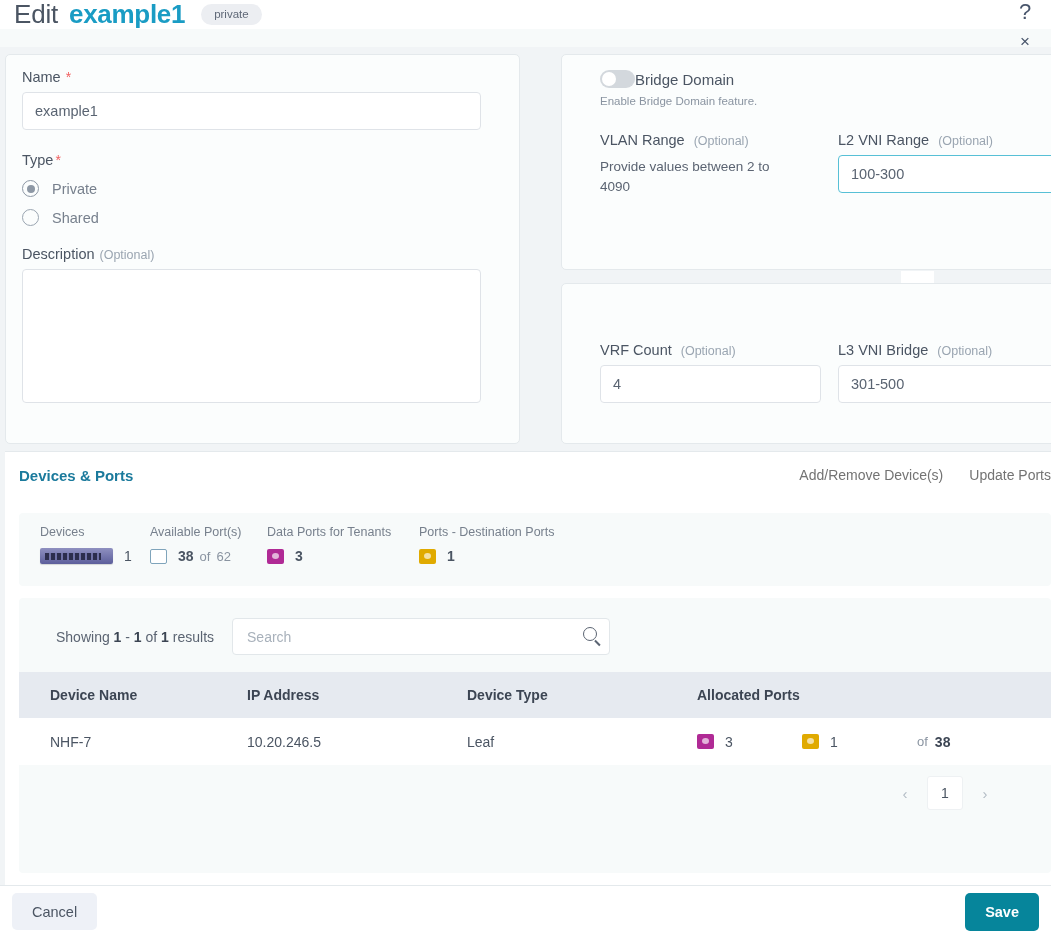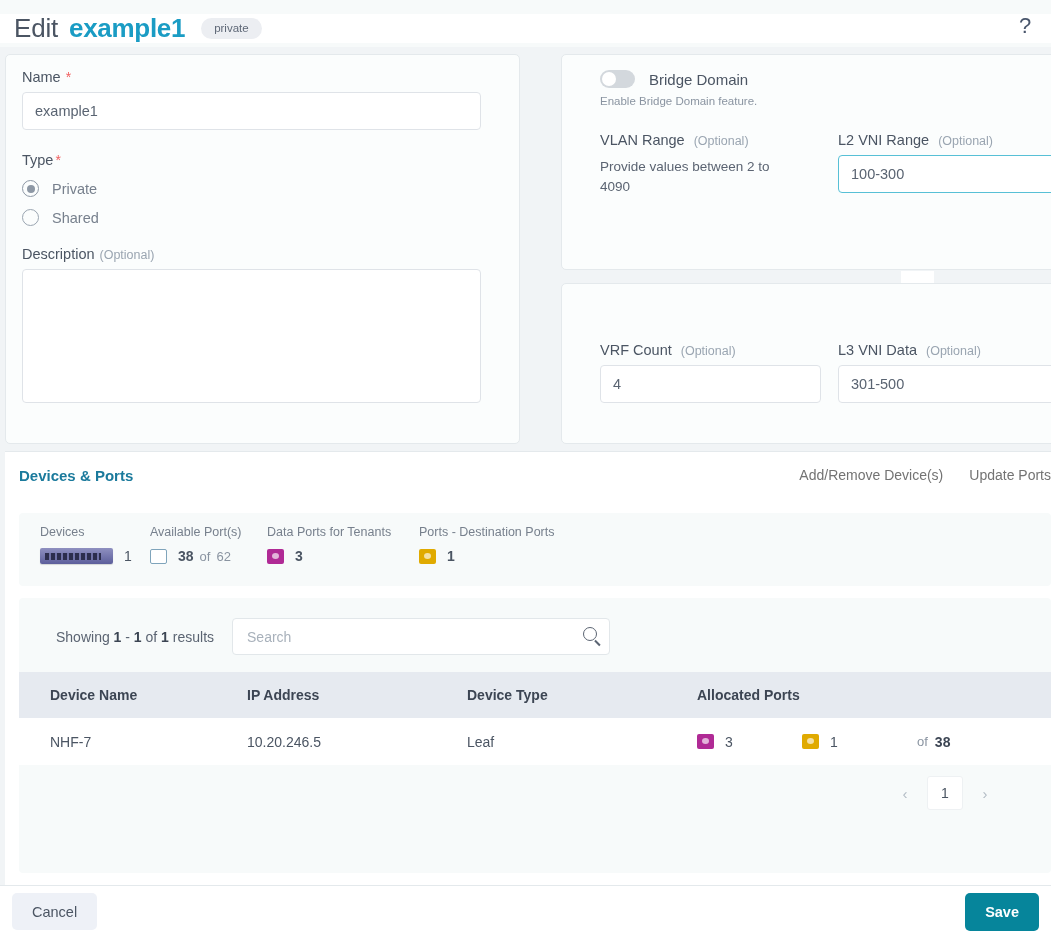--- a/index.html
+++ b/index.html
@@ -14,21 +14,21 @@
     font-family: "Liberation Sans", sans-serif;
     background: #f7fafa;
     color: #4a5568;
     font-size: 14px;
     position: relative;
   }
 
   
   .dialog-header {
     position: absolute;
-    top: 14px; left: 0; right: 0;
+    top: 0; left: 0; right: 0;
     height: 29px;
     background: #ffffff;
     display: flex;
     align-items: center;
     padding-left: 14px;
   }
   .title-edit {
     font-size: 26px;
     color: #4b5563;
     font-weight: 400;
@@ -205,21 +205,20 @@
     flex: none;
   }
   .toggle-knob {
     position: absolute;
     left: 2px; top: 2px;
     width: 14px; height: 14px;
     border-radius: 50%;
     background: #ffffff;
   }
   .toggle-label {
-    margin-left: 14px;
     font-size: 15px;
     color: #4b5563;
   }
   .toggle-hint {
     font-size: 11.5px;
     color: #8a94a1;
     margin-top: 7px;
   }
 
   .pair-row {
@@ -612,21 +611,21 @@
       <div class="pair-row" style="margin-top:0">
         <div class="pair-col">
           <div class="pair-label">
             <span>VRF Count</span>
             <span class="optional">(Optional)</span>
           </div>
           <input class="pair-input" value="4" style="">
         </div>
         <div class="pair-col second">
           <div class="pair-label">
-            <span>L3 VNI Data</span>
+            <span>L3 VNI Bridge</span>
             <span class="optional">(Optional)</span>
           </div>
           <input class="pair-input" value="301-500" style="">
         </div>
       </div>
     </div>
   </div>
 
   <div class="dp-section">
     <div class="dp-header">

